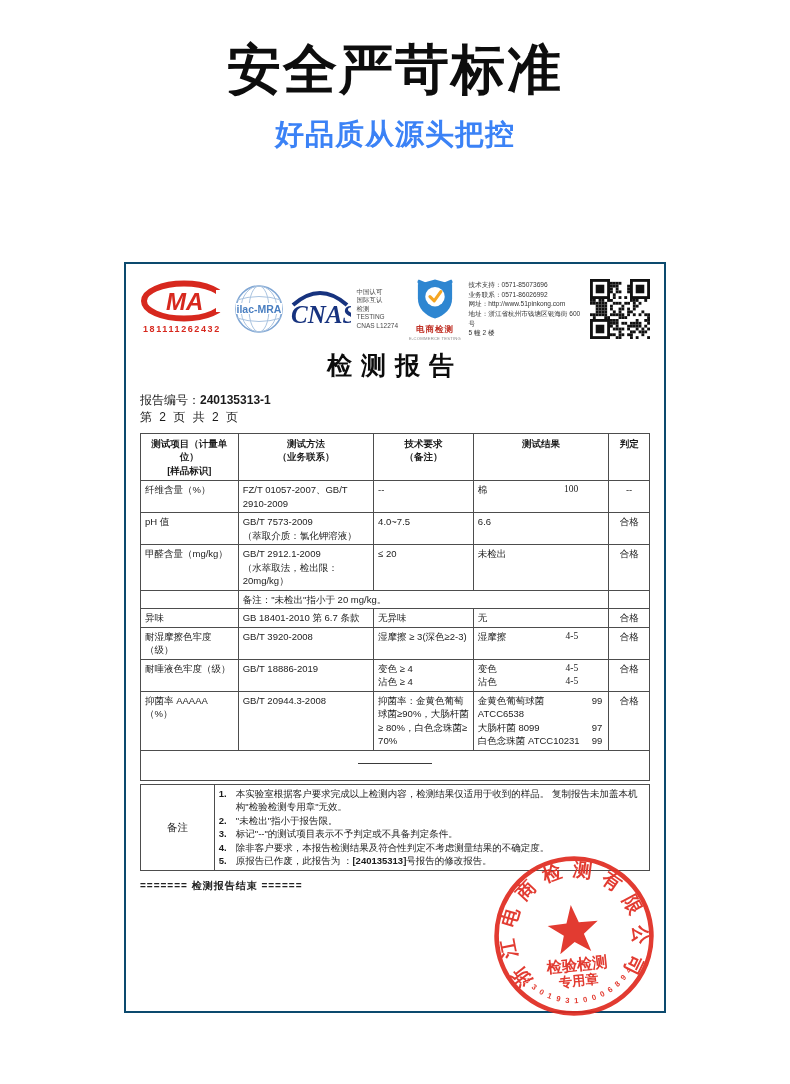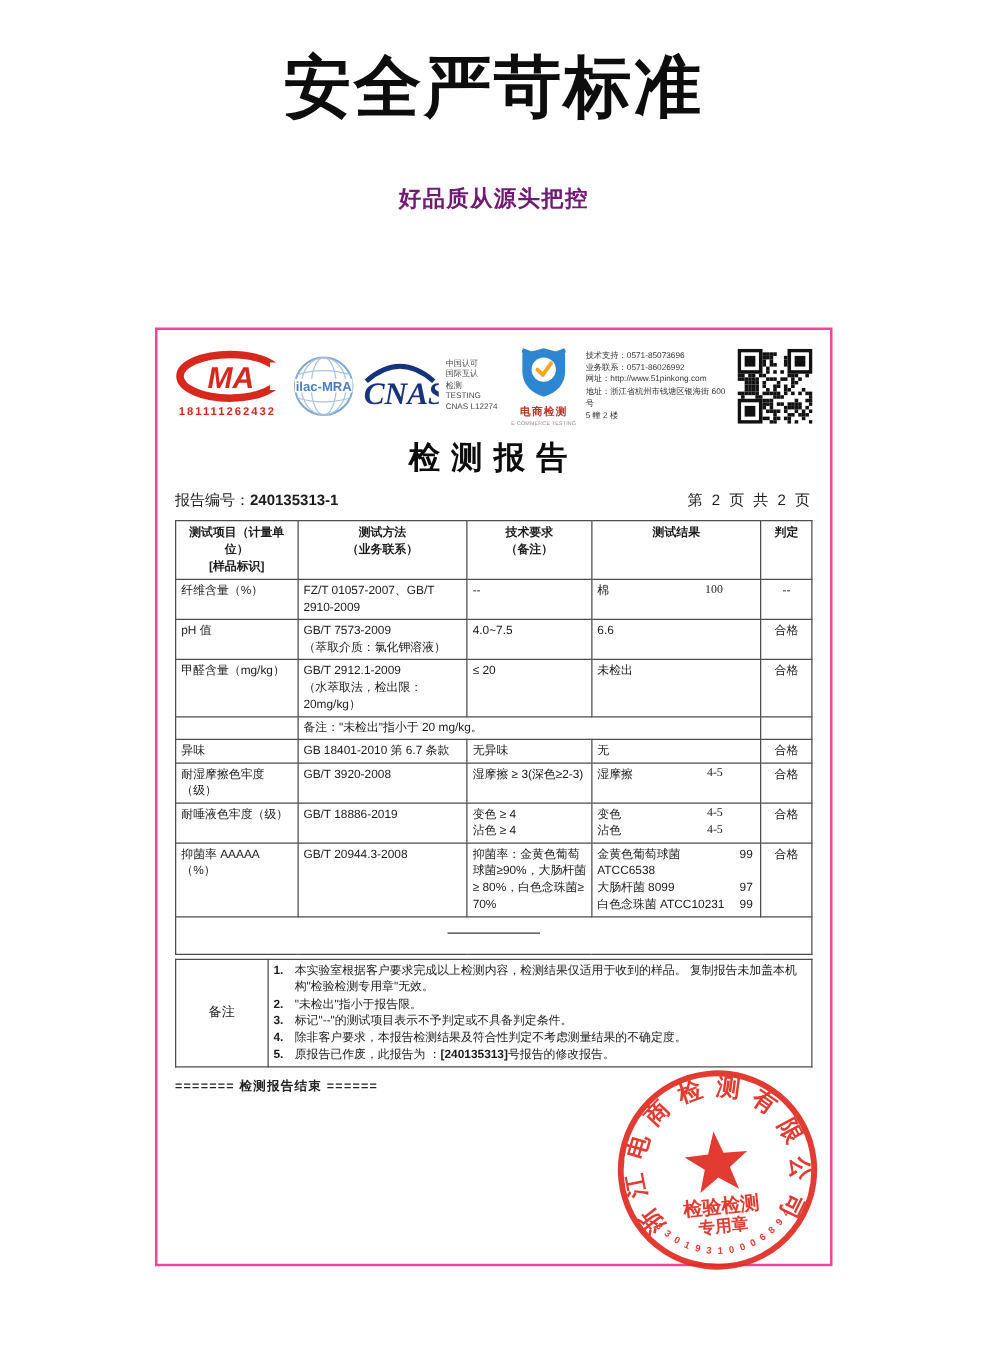--- a/index.html
+++ b/index.html
@@ -4,37 +4,37 @@
 <style>
   * { margin:0; padding:0; box-sizing:border-box; }
   html,body { background:#ffffff; }
   body {
     width:790px; height:1084px; position:relative; overflow:hidden;
     font-family:"Liberation Sans","DejaVu Sans",sans-serif; color:#1b1b1b;
   }
   
   .hero { text-align:center; padding-top:34px; }
   .hero-title { font-size:54px; font-weight:900; color:#0d0d0d; letter-spacing:2px; }
-  .hero-sub { margin-top:40px; font-size:18px; font-weight:600; color:#701a75; letter-spacing:1px; }
+  .hero-sub { margin-top:8px; font-size:29px; font-weight:600; color:#3b82f6; letter-spacing:1px; }
 
   
   .doc {
     position:absolute; left:124px; top:262px; width:542px; height:751px;
-    border:2px solid #ec4899; background:#fff; padding:10px 14px 0 14px;
+    border:2px solid #0c4a6e; background:#fff; padding:10px 14px 0 14px;
   }
   .doc-header { display:flex; align-items:center; justify-content:space-between; height:66px; margin-top:2px; }
   .cma-num { fill:#d7281e; font-weight:bold; font-size:9px; letter-spacing:1.6px; }
   .accr { font-size:6.5px; line-height:1.3; color:#4a4a4a; width:45px; }
   .eshield { width:56px; text-align:center; }
   .eshield .nm { font-size:8.5px; font-weight:bold; color:#c03126; letter-spacing:1px; }
   .eshield .sub { font-size:4.2px; color:#8a8a8a; letter-spacing:.2px; }
   .contact { font-size:6.6px; line-height:1.45; color:#333; width:116px; }
   .doc-title { text-align:center; font-size:25px; font-weight:900; letter-spacing:9px;
                font-family:"Liberation Serif","DejaVu Serif",serif; margin-top:7px; color:#0c0c0c;}
-  .repline { display:flex; justify-content:space-between; align-items:baseline; margin-top:10px; font-size:12px; }
+  .repline { display:flex; justify-content:space-between; align-items:baseline; margin-top:10px; font-size:12px;flex-direction:column; }
   .repline .no { font-weight:bold; }
   .repline .pg { letter-spacing:2px; font-size:12px; }
 
   
   table { border-collapse:collapse; width:100%; margin-top:7px; table-layout:fixed; }
   td,th { border:1px solid #4d4d4d; font-size:9.5px; line-height:1.42; padding:2px 4px; vertical-align:top; text-align:left; word-wrap:break-word;}
   th { text-align:center; font-weight:bold; padding:3px 2px; }
   .c1{width:19.2%} .c2{width:26.6%} .c3{width:19.6%} .c4{width:26.6%} .c5{width:8%}
   .vc { text-align:center; vertical-align:top; }
   .pair { display:flex; justify-content:space-between; }

